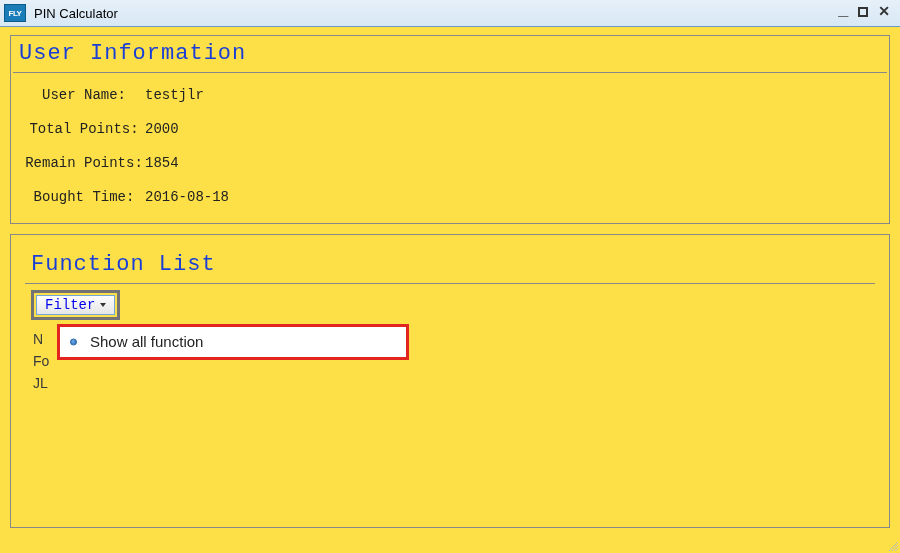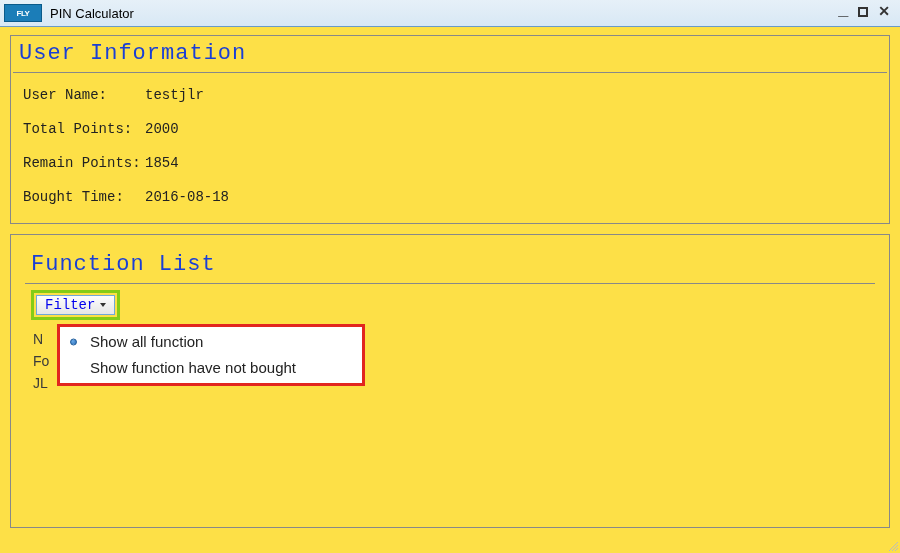--- a/index.html
+++ b/index.html
@@ -17,21 +17,21 @@
       background: linear-gradient(to bottom, #e6f0f8, #d8e8f5);
       border-bottom: 1px solid #6a9bc7;
       display: flex;
       align-items: center;
       padding: 0 4px;
       font-family: "Segoe UI", Tahoma, sans-serif;
       font-size: 13px;
       color: #000;
     }
     .titlebar .logo {
-      width: 38px;
+      width: 22px;
       height: 18px;
       background: #1b7db8;
       color: #fff;
       font-size: 8px;
       font-weight: bold;
       display: flex;
       align-items: center;
       justify-content: center;
       margin-right: 8px;
       border: 1px solid #0a5a8a;
@@ -70,20 +70,21 @@
     .panel-heading {
       font-family: "Courier New", monospace;
       font-size: 22px;
       color: #1a3fd6;
       padding: 3px 6px 6px 6px;
       letter-spacing: 1px;
     }
     .panel-body {
       border-top: 1px solid #888;
       padding: 14px 10px;
+      text-align: center;
     }
     .info-row {
       display: flex;
       margin-bottom: 18px;
       font-size: 14px;
       color: #222;
       font-family: "Courier New", monospace;
     }
     .info-row:last-child { margin-bottom: 2px; }
     .info-label { width: 122px; }
@@ -100,21 +101,21 @@
       letter-spacing: 1px;
     }
     .function-body {
       border-top: 1px solid #888;
       padding: 6px 6px;
       min-height: 230px;
       position: relative;
     }
     .filter-wrap {
       display: inline-block;
-      border: 3px solid #84cc16;
+      border: 3px solid #737373;
       padding: 2px;
       margin-bottom: 6px;
     }
     .filter-btn {
       font-family: "Courier New", monospace;
       font-size: 14px;
       color: #0000ee;
       background: linear-gradient(to bottom, #fdfdfd, #e6e6e6);
       border: 1px solid #6fa8d8;
       padding: 1px 8px;
@@ -137,21 +138,21 @@
       top: 44px;
       font-family: Tahoma, sans-serif;
       font-size: 14px;
       color: #3a3a3a;
       line-height: 22px;
     }
     .dropdown {
       position: absolute;
       left: 32px;
       top: 40px;
-      width: 308px;
+      width: 352px;
       background: #fff;
       border: 3px solid #e2261f;
       font-family: Tahoma, "Segoe UI", sans-serif;
       font-size: 15px;
       color: #222;
       padding: 2px 0;
     }
     .dropdown-item {
       padding: 2px 10px 2px 30px;
       cursor: pointer;
@@ -233,22 +234,19 @@
         <div>N</div>
         <div>Fo</div>
         <div>JL</div>
       </div>
 
       <div class="dropdown">
         <div class="dropdown-item">
           <span class="radio"></span>
           <span>Show all function</span>
         </div>
-        <div class="dropdown-item">
-          <span>Show function have not bought</span>
-        </div>
       </div>
 
     </div>
   </div>
 
   <div class="resize-grip"></div>
 </div>
 
 </body></html>

